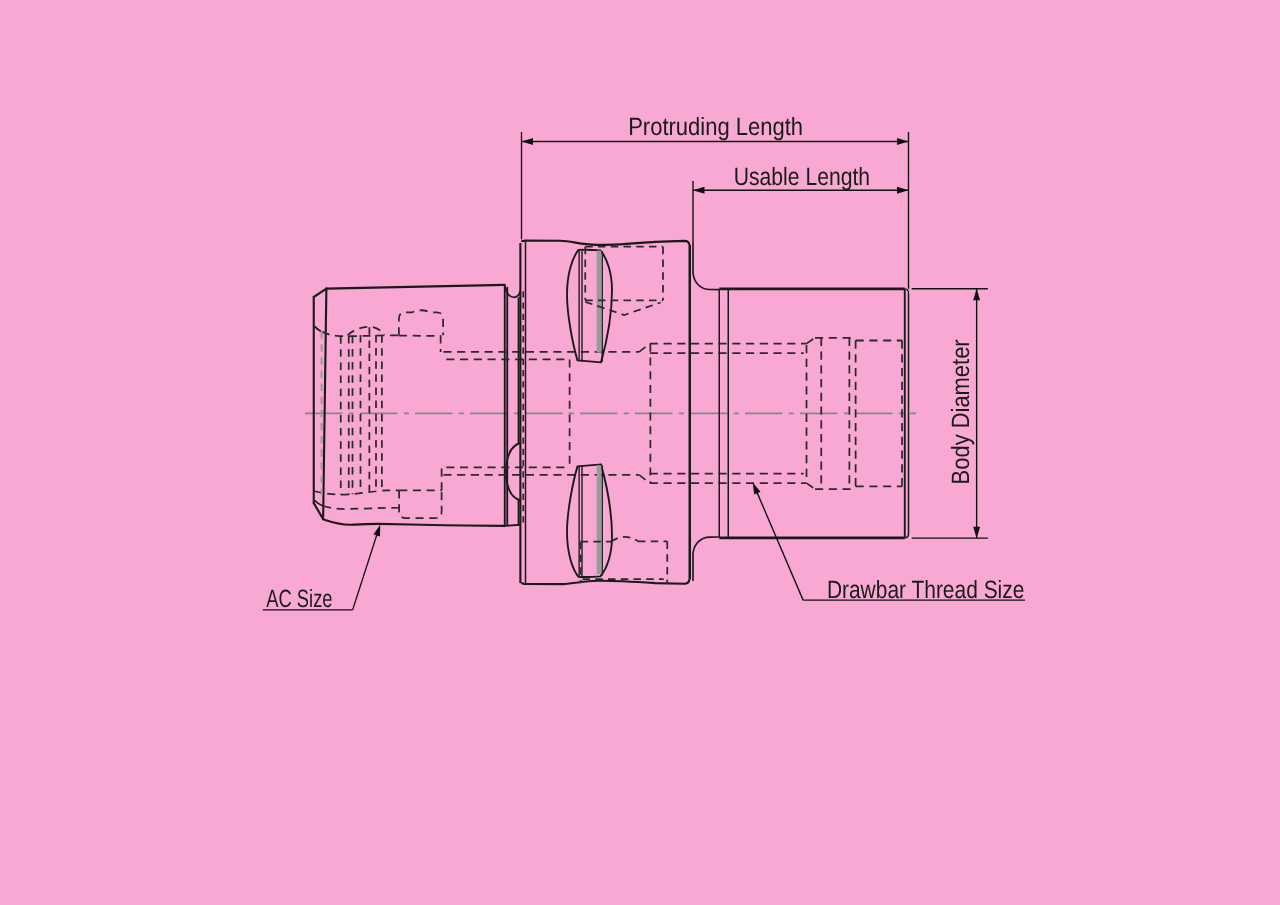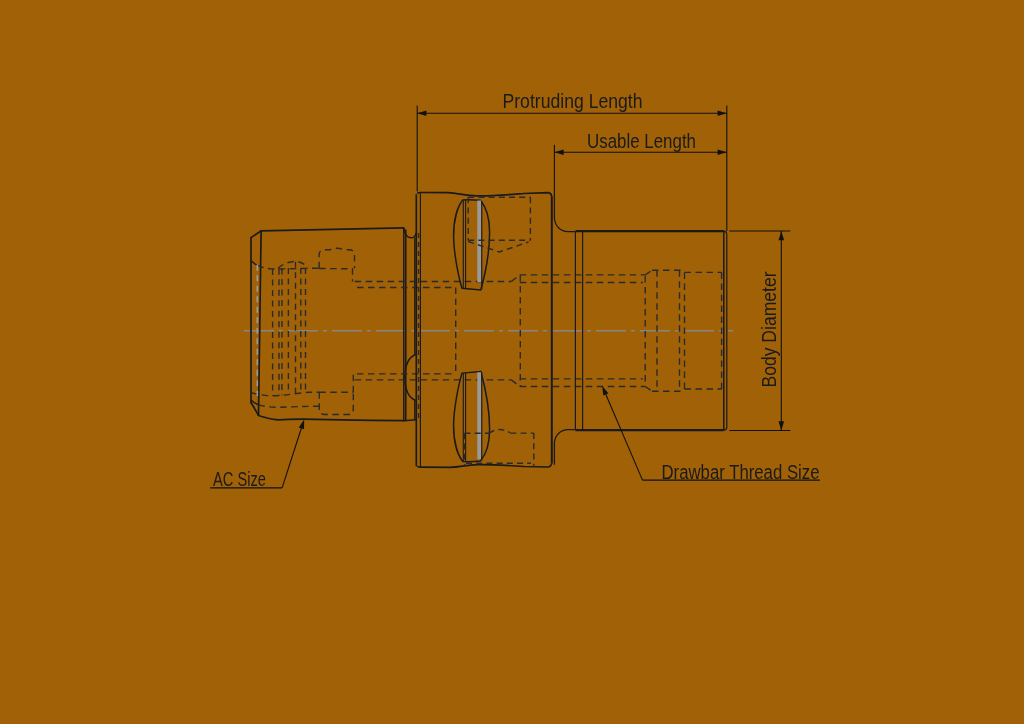--- a/index.html
+++ b/index.html
@@ -1,16 +1,16 @@
 <!DOCTYPE html>
 <html><head>
 <meta charset="utf-8">
 <style>
   html,body{margin:0;padding:0;background:#ffffff;}
-  .page{position:relative;width:1024px;height:724px;background:#a16207;overflow:hidden;
+  .page{position:relative;width:1024px;height:724px;background:#f9a8d4;overflow:hidden;
         font-family:"Liberation Sans", sans-serif;}
   svg{position:absolute;left:0;top:0;}
   text{fill:#1a1a1a;}
 </style>
 </head>
 <body>
 <div class="page">
 <svg width="1024" height="724" viewBox="0 0 1024 724">
 
 <g stroke="#858585" stroke-width="1.5" fill="none">

